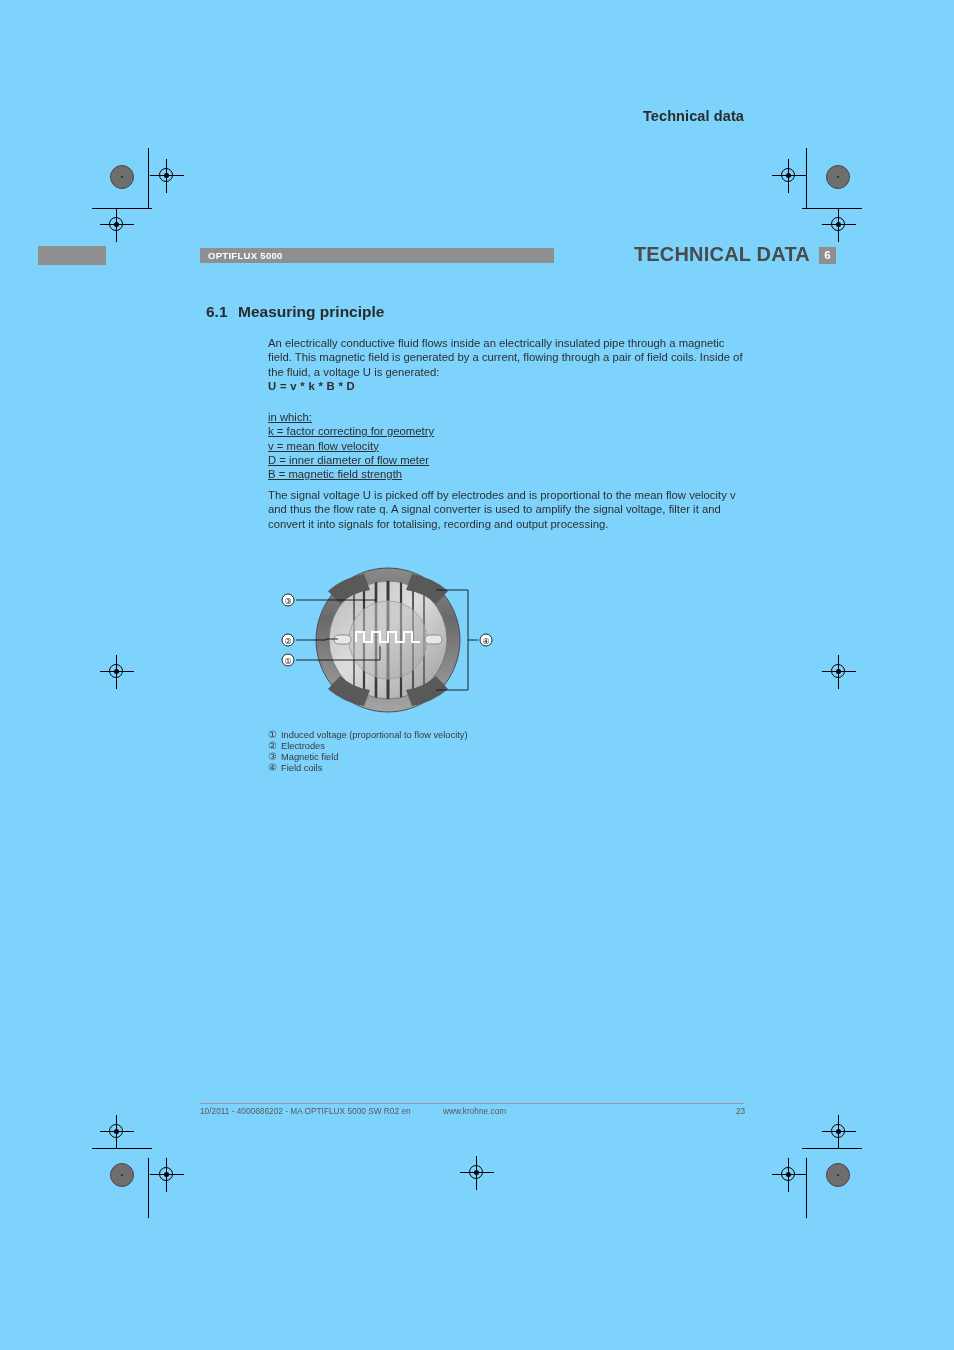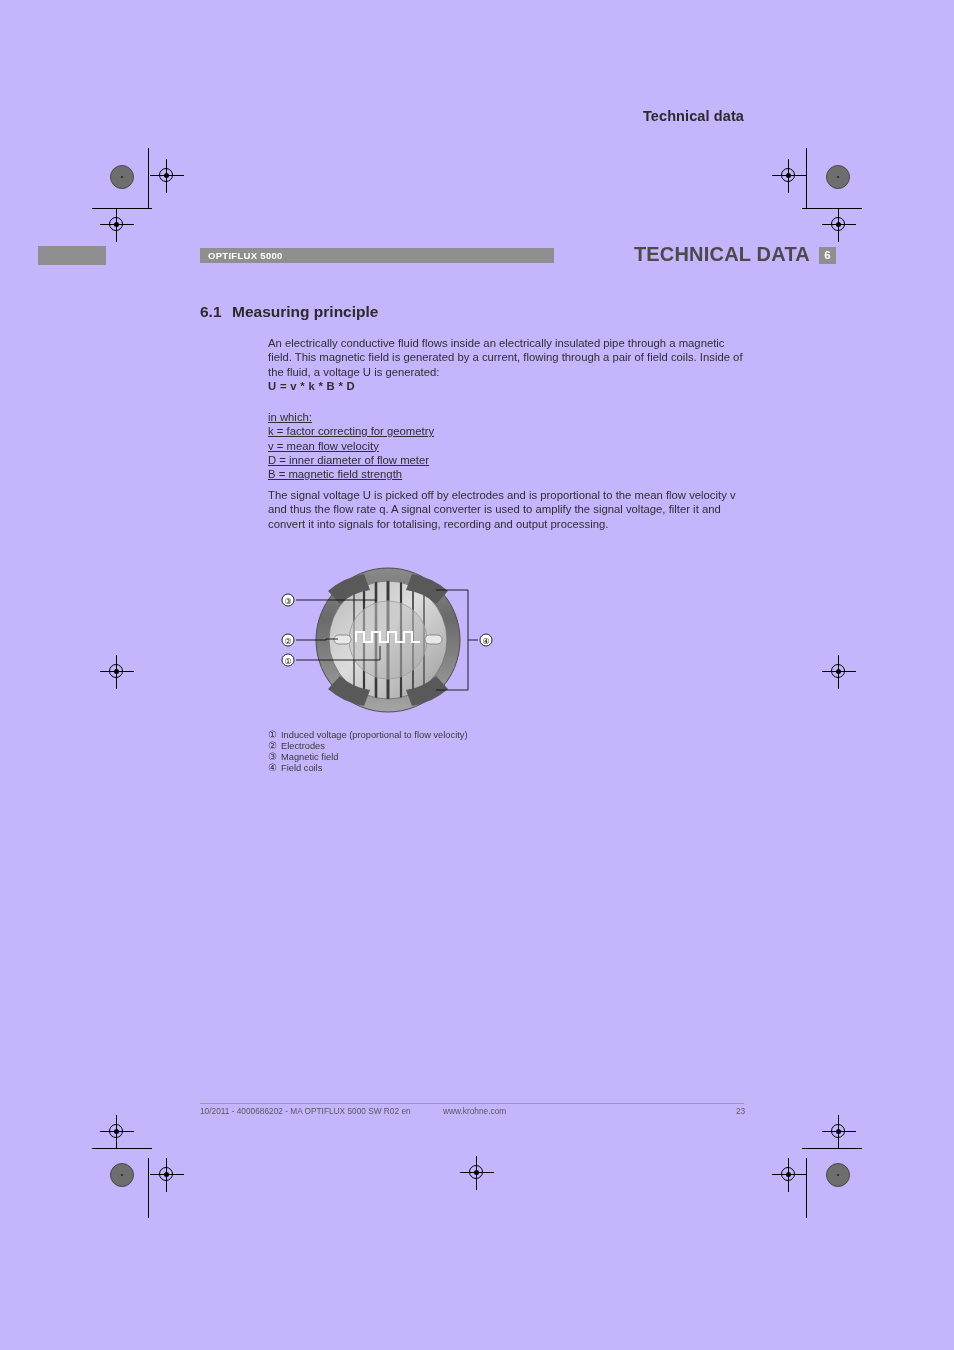--- a/index.html
+++ b/index.html
@@ -9,21 +9,21 @@
     background: #ffffff;
   }
   body {
     font-family: "Liberation Sans", sans-serif;
     color: #2b2b2b;
   }
   .page {
     position: relative;
     width: 954px;
     height: 1350px;
-    background: #c4b5fd;
+    background: #7dd3fc;
     overflow: hidden;
   }
 
   
   .regmark {
     position: absolute;
     width: 34px;
     height: 34px;
   }
   .regmark .h {
@@ -153,20 +153,21 @@
     position: absolute;
     left: 200px;
     top: 303px;
     font-size: 15.5px;
     font-weight: bold;
     color: #2b2b2b;
   }
   .section-heading .num {
     display: inline-block;
     min-width: 32px;
+    margin-left: 6px;
   }
 
   .body-block {
     position: absolute;
     left: 268px;
     width: 482px;
     font-size: 11.3px;
     line-height: 14.3px;
     color: #2f2f2f;
   }

